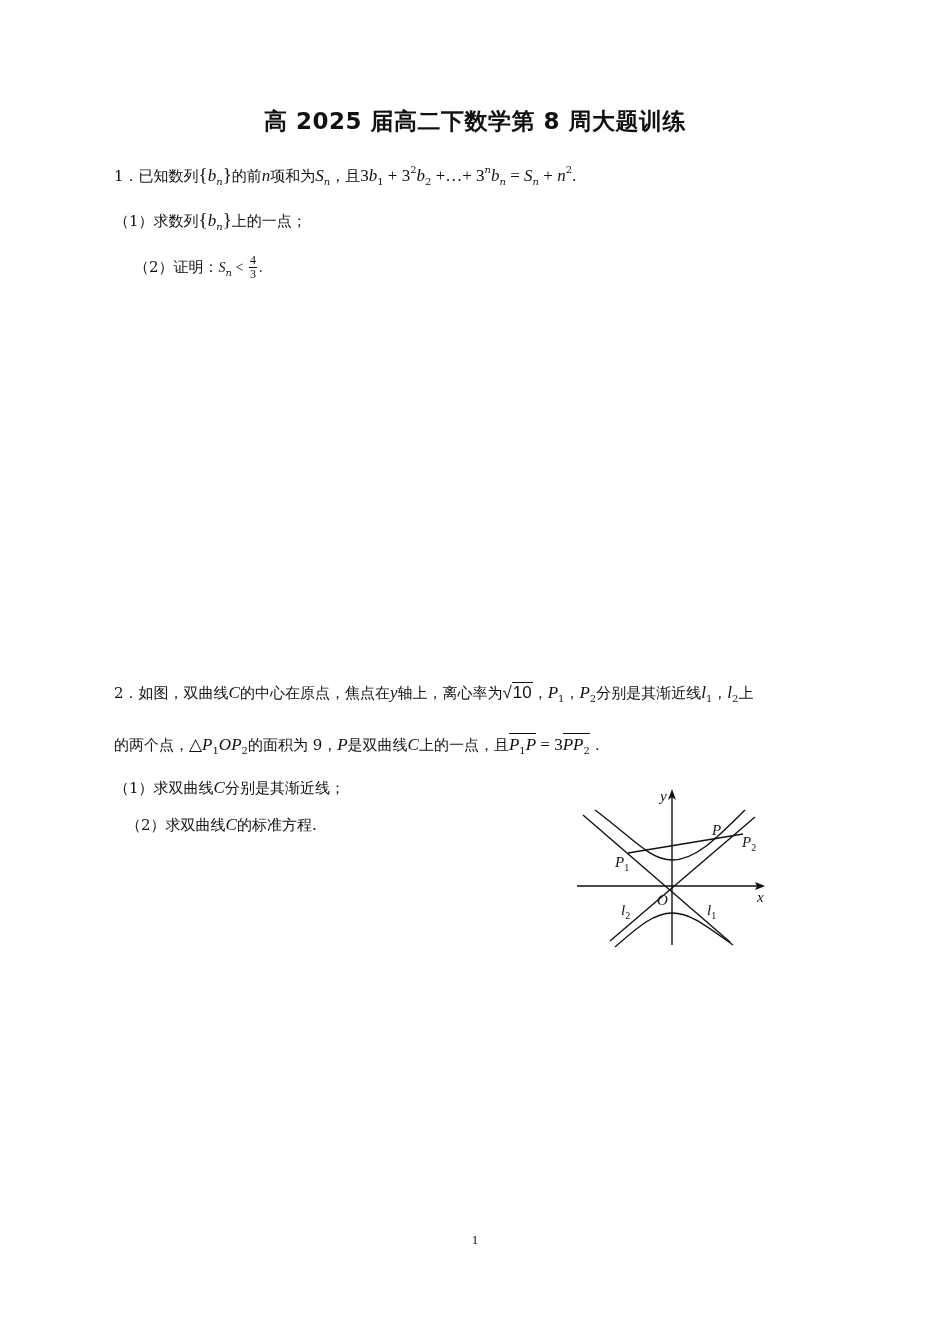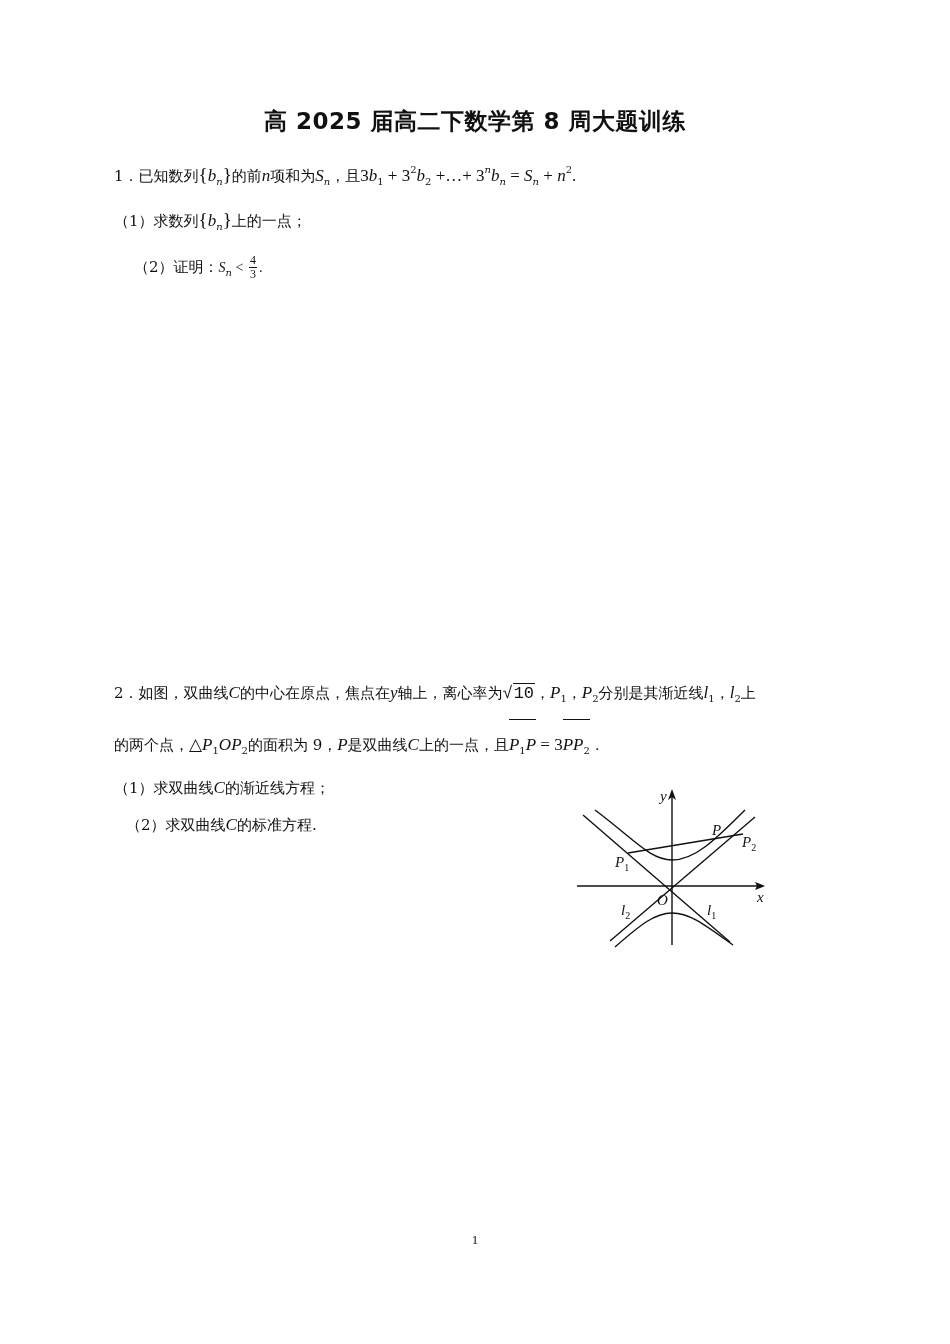--- a/index.html
+++ b/index.html
@@ -13,23 +13,23 @@
     .m { font-family: "Liberation Serif", "DejaVu Serif", serif; font-style: italic; font-size: 17px; }
     .mr { font-family: "Liberation Serif", "DejaVu Serif", serif; font-size: 17px; }
     .sub { font-size: 10px; vertical-align: -4px; font-style: normal; }
     .subi { font-size: 10px; vertical-align: -4px; font-style: italic; }
     .sup { font-size: 10px; vertical-align: 8px; }
     .supi { font-size: 10px; vertical-align: 8px; font-style: italic; }
     .brace { font-family: "Liberation Serif", serif; font-size: 19px; }
     .frac { display: inline-block; vertical-align: middle; text-align: center; font-family: "Liberation Serif", serif; font-size: 12px; line-height: 13px; margin: 0 2px; }
     .frac .num { display: block; border-bottom: 1px solid #111; padding: 0 1px; }
     .frac .den { display: block; }
-    .sqrt { font-family: Liberation Mono, monospace; font-size: 17px; }
+    .sqrt { font-family: Liberation Sans, sans-serif; font-size: 17px; }
     .sqrt .rad { border-top: 1px solid #111; padding: 0 1px; }
-    .ovl { border-top: 1px solid #111; padding-top: 16px; }
+    .ovl { border-top: 1px solid #111; padding-top: 2px; }
     .page-num { left: 0; width: 950px; text-align: center; top: 1232px; font-size: 13px; font-family: "Liberation Serif", serif; }
     .fig { left: 575px; top: 785px; }
   </style>
 </head>
 <body>
 
 <div class="abs title">高 2025 届高二下数学第 8 周大题训练</div>
 
 <div class="abs line" style="left:114px; top:160px;">
   <span>1．</span><span>已知数列</span><span class="brace">{</span><span class="m">b</span><span class="subi">n</span><span class="brace">}</span><span>的前</span><span class="m">n</span><span>项和为</span><span class="m">S</span><span class="subi">n</span><span>，且</span><span><span class="mr">3</span><span class="m">b</span><span class="sub">1</span><span class="mr"> + </span><span class="mr">3</span><span class="sup">2</span><span class="m">b</span><span class="sub">2</span><span class="mr"> +…+ </span><span class="mr">3</span><span class="supi">n</span><span class="m">b</span><span class="subi">n</span><span class="mr"> = </span><span class="m">S</span><span class="subi">n</span><span class="mr"> + </span><span class="m">n</span><span class="sup">2</span><span class="mr">.</span></span>
@@ -45,21 +45,21 @@
 
 <div class="abs line" style="left:114px; top:683px;">
   <span>2．</span><span>如图，双曲线</span><span class="m">C</span><span>的中心在原点，焦点在</span><span class="m">y</span><span>轴上，离心率为</span><span class="sqrt">√<span class="rad">10</span></span><span>，</span><span class="m">P</span><span class="sub">1</span><span>，</span><span class="m">P</span><span class="sub">2</span><span>分别是其渐近线</span><span class="m">l</span><span class="sub">1</span><span>，</span><span class="m">l</span><span class="sub">2</span><span>上</span>
 </div>
 
 <div class="abs line" style="left:114px; top:735px;">
   <span>的两个点，</span><span class="mr">△</span><span class="m">P</span><span class="sub">1</span><span class="m">O</span><span class="m">P</span><span class="sub">2</span><span>的面积为 9，</span><span class="m">P</span><span>是双曲线</span><span class="m">C</span><span>上的一点，且</span><span class="ovl"><span class="m">P</span><span class="sub">1</span><span class="m">P</span></span><span class="mr"> = 3</span><span class="ovl"><span class="m">P</span><span class="m">P</span><span class="sub">2</span></span><span>．</span>
 </div>
 
 <div class="abs line" style="left:114px; top:778px;">
-  <span>（1）</span><span>求双曲线</span><span class="m">C</span><span>的渐近线方程；</span>
+  <span>（1）</span><span>求双曲线</span><span class="m">C</span><span>分别是其渐近线；</span>
 </div>
 
 <div class="abs line" style="left:126px; top:815px;">
   <span>（2）</span><span>求双曲线</span><span class="m">C</span><span>的标准方程.</span>
 </div>
 
 <div class="abs fig">
   <svg width="195" height="165" viewBox="0 0 195 165" xmlns="http://www.w3.org/2000/svg">
     <g stroke="#111" stroke-width="1.4" fill="none">
 

